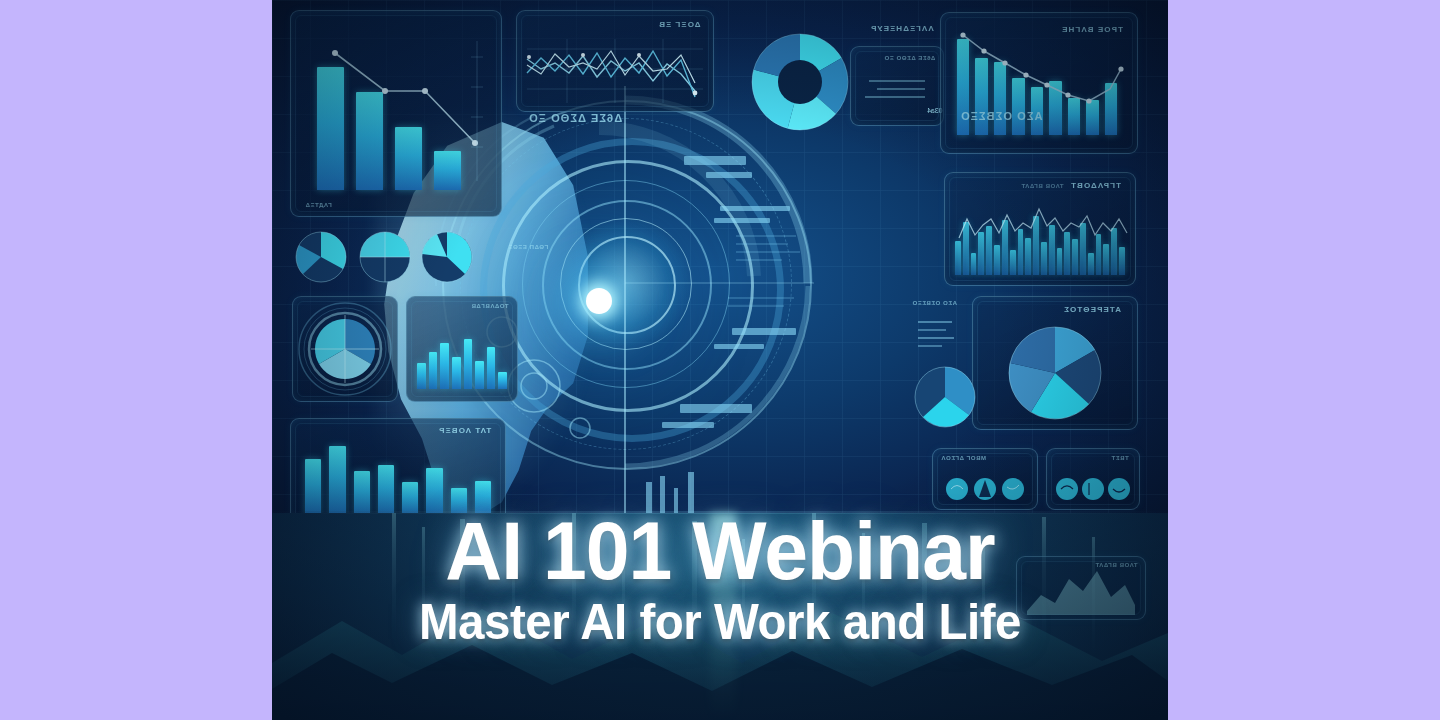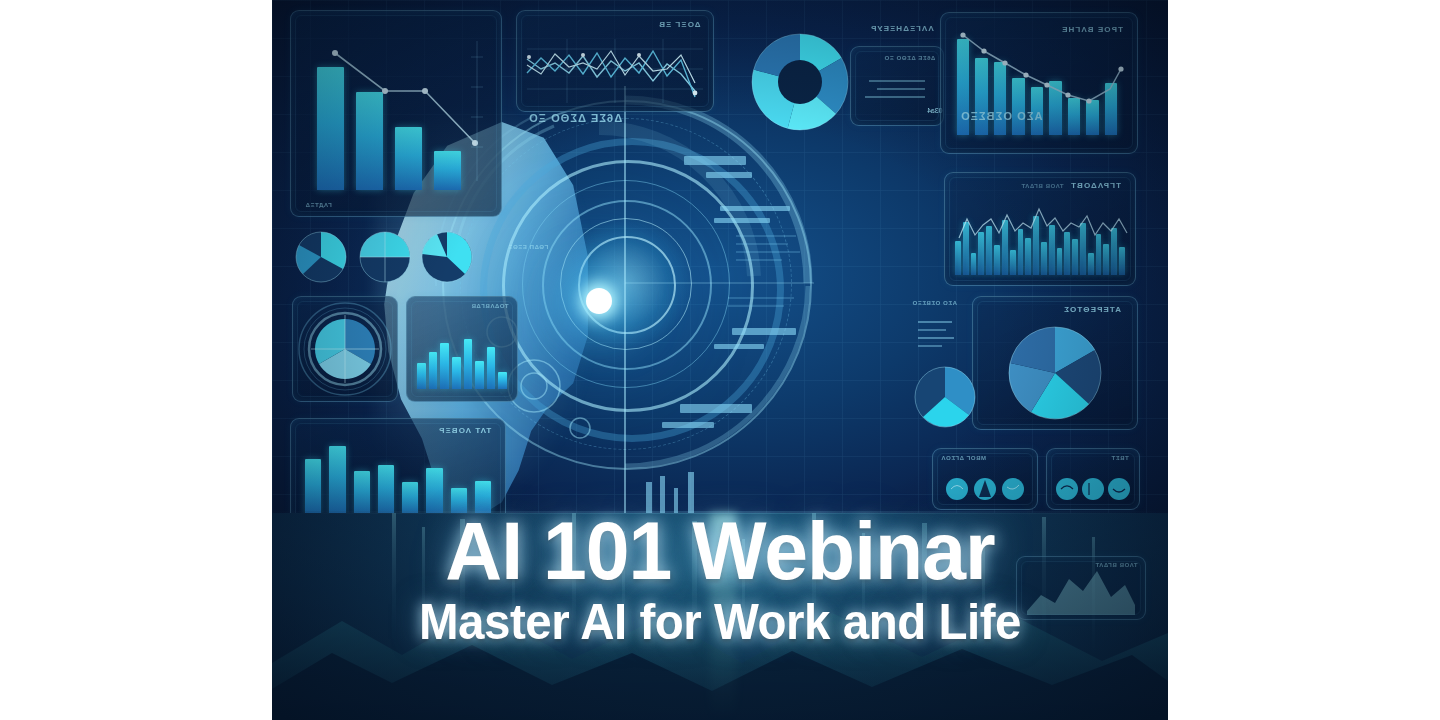--- a/index.html
+++ b/index.html
@@ -1,18 +1,18 @@
 <!DOCTYPE html>
 <html><head>
 <meta charset="utf-8">
 <style>
   html,body{margin:0;padding:0;background:#000;}
   body{width:1440px;height:720px;overflow:hidden;font-family:"Liberation Sans",sans-serif;}
 
-  #stage{position:relative;width:1440px;height:720px;background:#ffffff;overflow:hidden;}
+  #stage{position:relative;width:1440px;height:720px;background:#c4b5fd;overflow:hidden;}
 
   
   #art{
     position:absolute;left:272px;top:0;width:896px;height:720px;
     overflow:hidden;
     background:
       radial-gradient(ellipse 70% 55% at 50% 38%, #14518c 0%, #0d3a6b 35%, #0a2550 62%, #071733 100%);
   }
   
   .lower-scene{

